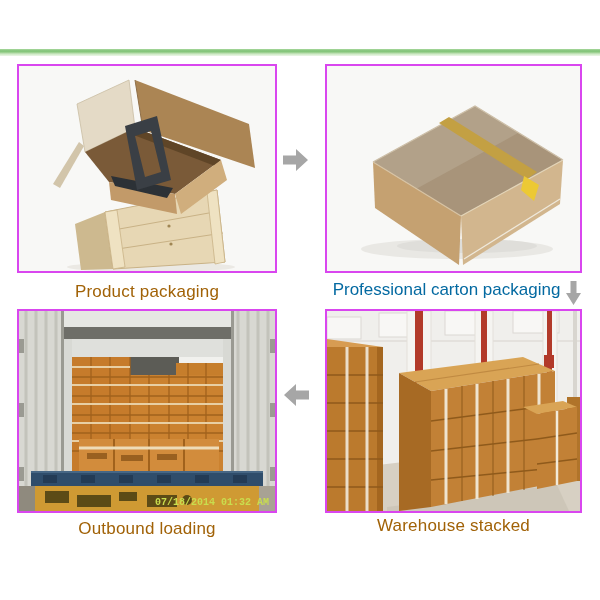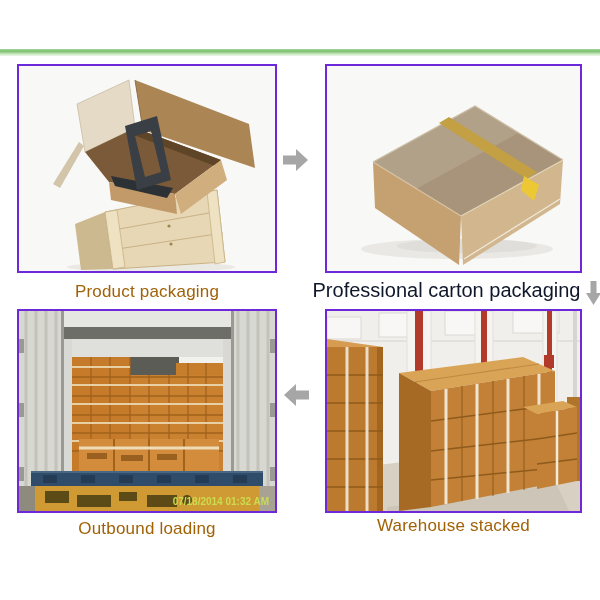--- a/index.html
+++ b/index.html
@@ -5,40 +5,40 @@
   * { margin:0; padding:0; box-sizing:border-box; }
   html,body { width:600px; height:600px; background:#ffffff; font-family:"Liberation Sans", sans-serif; }
   .page { position:relative; width:600px; height:600px; background:#ffffff; overflow:hidden; }
 
   .top-divider {
     position:absolute; left:0; top:49px; width:600px; height:7px;
     background:linear-gradient(to bottom, #a9d89e 0px, #7ec275 2px, #8cc981 3px, #cde8c4 5px, #ecf7e8 7px);
   }
 
   .panel {
-    position:absolute; border:2px solid #6d28d9; background:#ef4444; overflow:hidden;
+    position:absolute; border:2px solid #d946ef; background:#ef4444; overflow:hidden;font-family:Liberation Mono, monospace;
   }
   .panel svg { display:block; width:100%; height:100%; }
   .p1 { left:17px;  top:64px;  width:260px; height:209px; }
   .p2 { left:325px; top:64px;  width:257px; height:209px; }
   .p3 { left:17px;  top:309px; width:260px; height:204px; }
   .p4 { left:325px; top:309px; width:257px; height:204px; }
 
   .caption {
     position:absolute; color:#a16207; font-size:17px; line-height:22px;
     text-align:center; letter-spacing:0.2px; white-space:nowrap;
   }
   .c1 { left:17px;  top:281px; width:260px; }
   .c3 { left:17px;  top:518px; width:260px; }
   .c4 { left:325px; top:515px; width:257px; }
   .c2-row {
     position:absolute; left:325px; top:279px; width:264px;
     display:flex; align-items:flex-start; justify-content:center; gap:6px;
   }
-  .c2-row .caption-text { color:#0f172a; font-size:20px; line-height:22px; white-space:nowrap; }
+  .c2-row .caption-text { color:#0369a1; font-size:17px; line-height:22px; white-space:nowrap; }
   .arrow { position:absolute; }
   .arrow svg { display:block; }
   .arrow-right { left:283px; top:149px; }
   .arrow-left  { left:284px; top:384px; }
   .arrow-down-inline { margin-top:2px; }
 </style>
 </head>
 <body>
 
 <div class="page">

